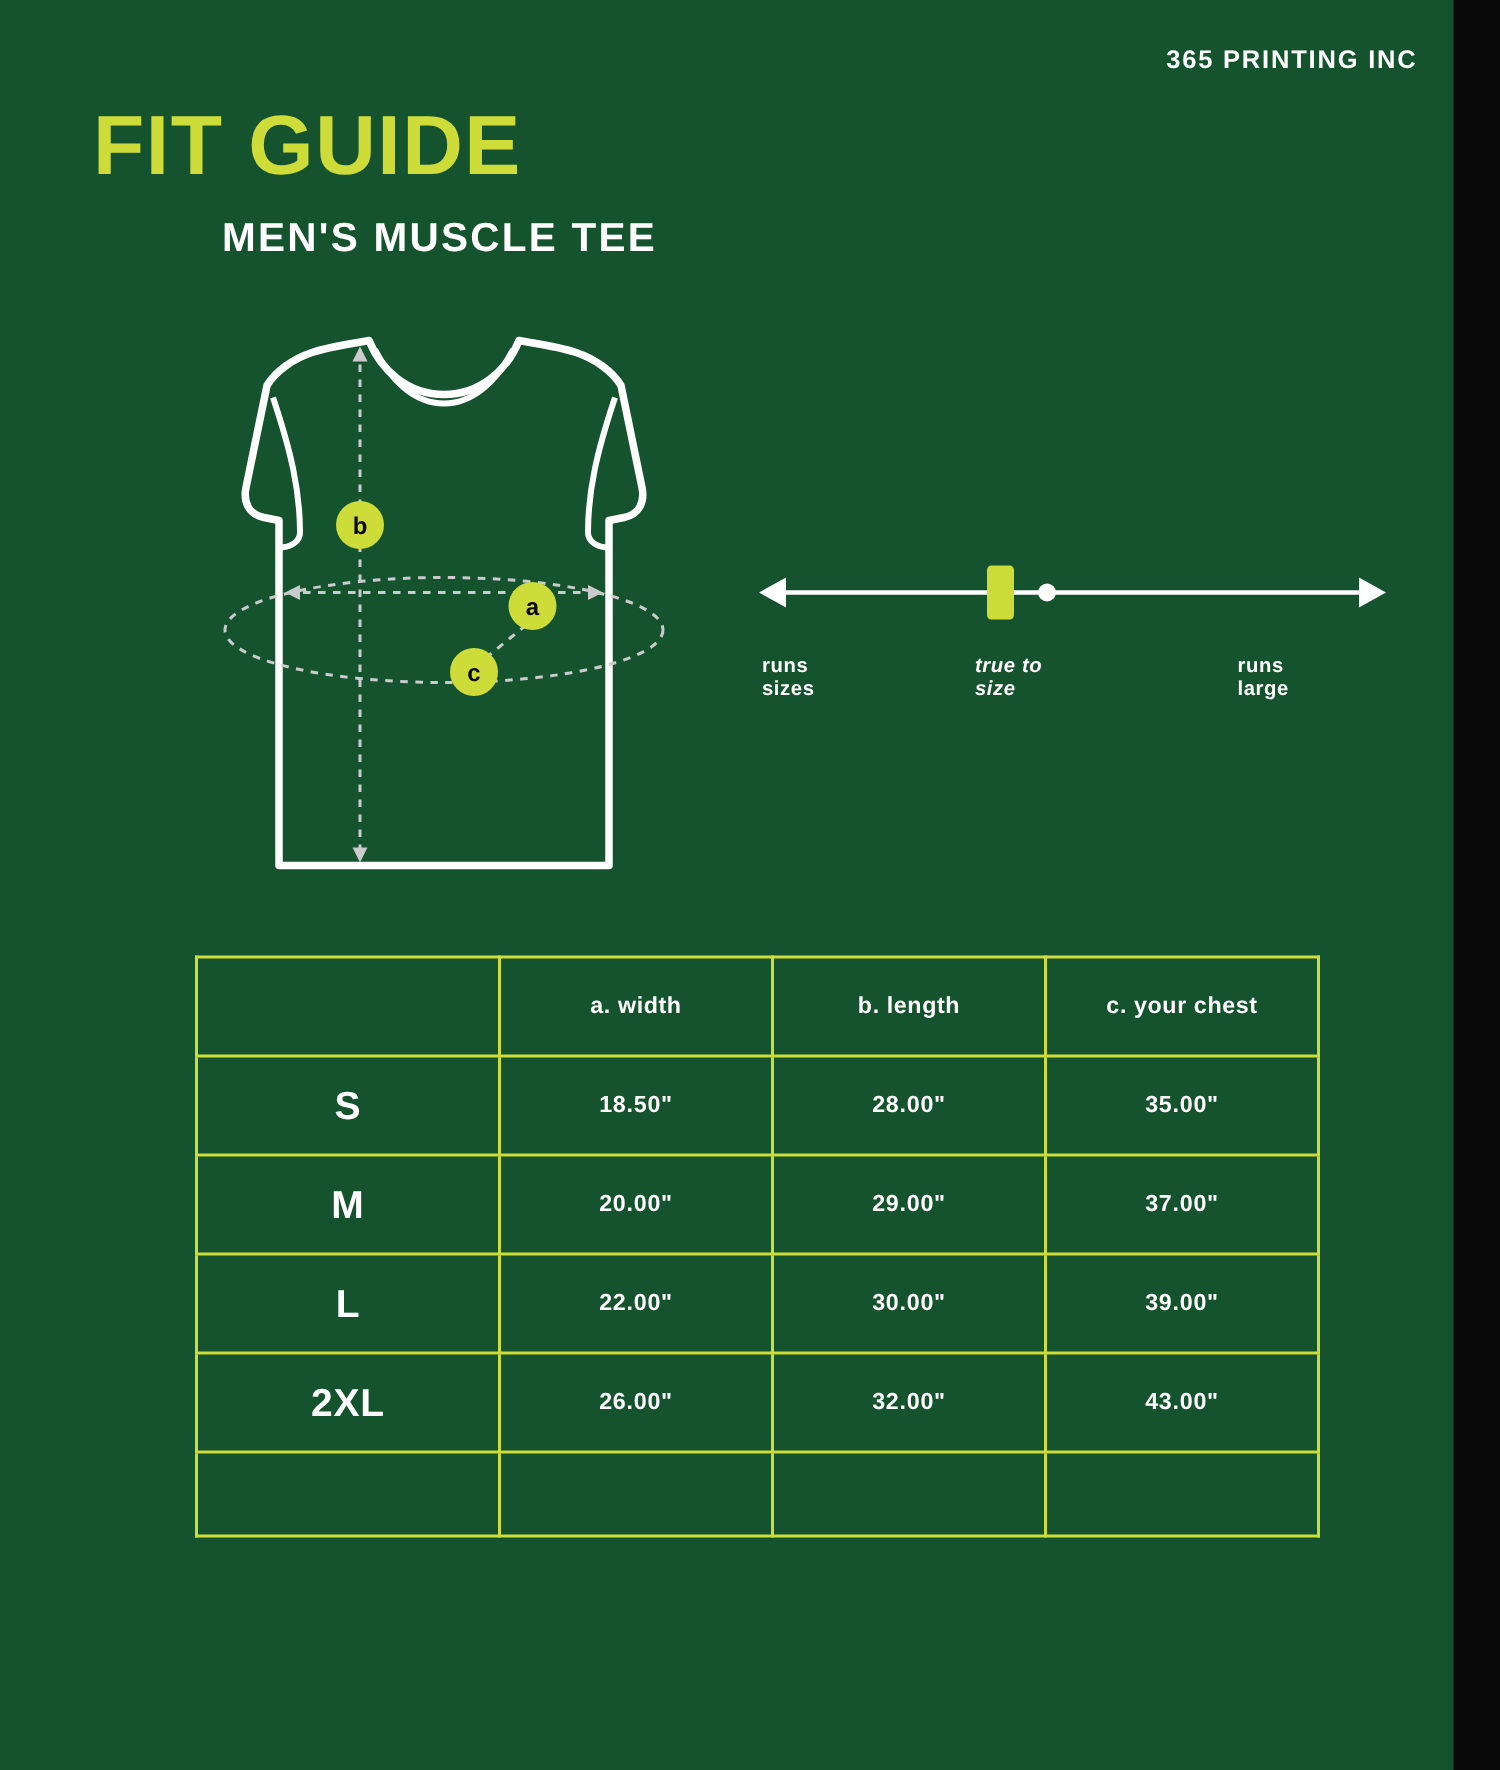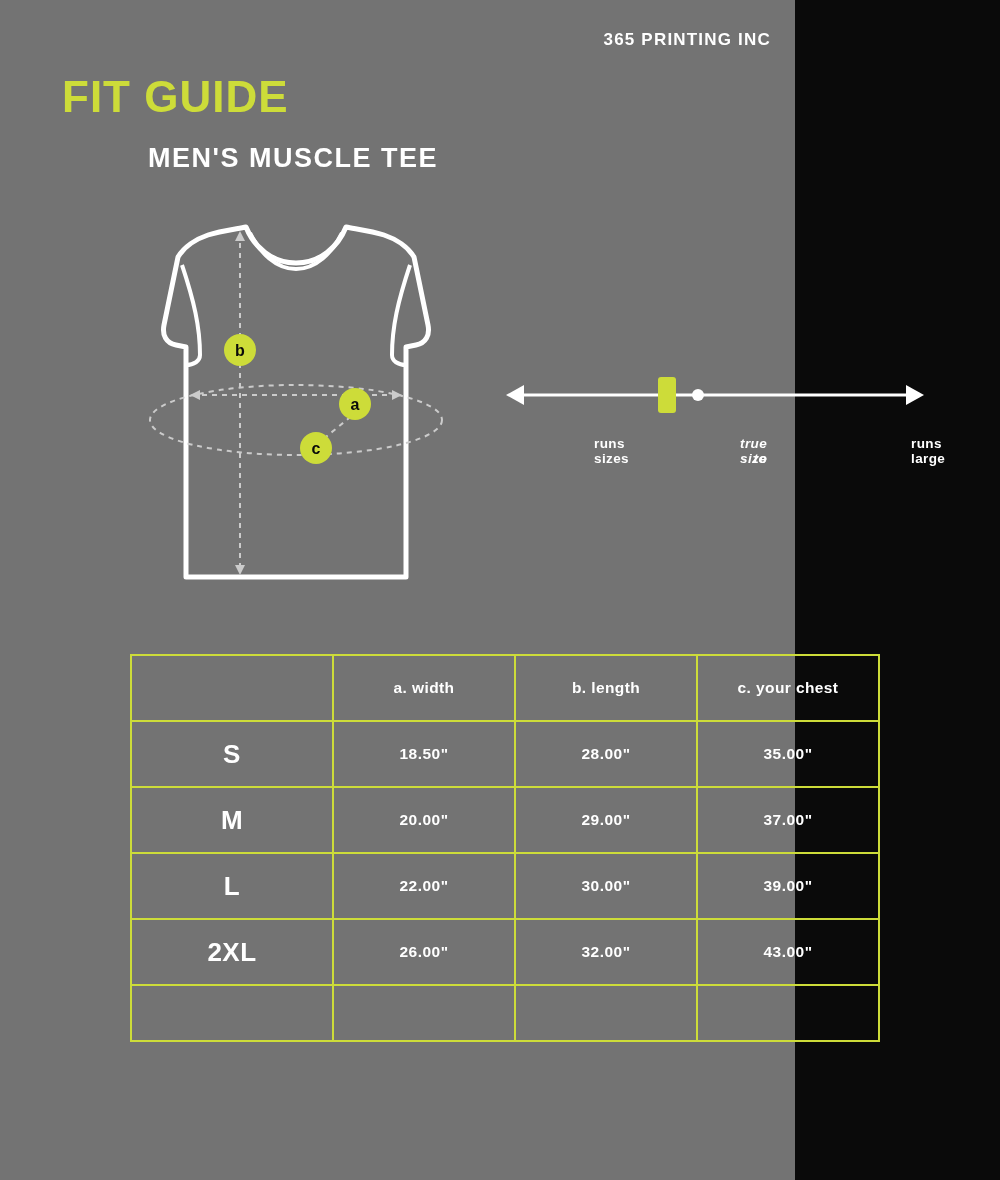--- a/index.html
+++ b/index.html
@@ -5,41 +5,41 @@
   * { box-sizing: border-box; }
   html, body {
     margin: 0; padding: 0;
     background: #0a0a0a;
     width: 1000px; height: 1180px;
     font-family: "Liberation Sans", sans-serif;
     overflow: hidden;
   }
   .page {
     position: relative;
-    width: 795px; height: 1180px;
-    background: #737373;
+    width: 969px; height: 1180px;
+    background: #14532d;
     color: #ffffff;
   }
 
   
   .brand {
     position: absolute;
     top: 30px; right: 24px;
     font-size: 17px;
     font-weight: bold;
     letter-spacing: 1.2px;
     color: #ffffff;
     white-space: nowrap;
   }
 
   
   .title {
     position: absolute;
     left: 62px; top: 66px;
-    font-size: 44px;
+    font-size: 56px;
     line-height: 62px;
     font-weight: bold;
     letter-spacing: 1px;
     color: #cddc39;
   }
   .subtitle {
     position: absolute;
     left: 148px; top: 144px;
     font-size: 27px;
     line-height: 28px;
@@ -64,34 +64,33 @@
   .scale-labels {
     position: absolute;
     left: 500px; top: 432px;
     width: 430px; height: 45px;
     font-size: 13.5px;
     font-weight: bold;
     color: #ffffff;
   }
   .scale-labels span {
     position: absolute;
-    text-align: right;
+    text-align: left;
     line-height: 15px;
     letter-spacing: .4px;
   }
   .sl-small { left: 8px;  top: 4px;  width: 86px; }
   .sl-true  { left: 150px; top: 4px; width: 90px; font-style: italic; }
   .sl-large { left: 325px; top: 4px; width: 86px; }
 
   
   .table-wrap {
     position: absolute;
     left: 130px; top: 637px;
     width: 748px;
-    margin-top: 17px;
   }
   table {
     border-collapse: collapse;
     width: 748px;
     table-layout: fixed;
   }
   table, td, th { border: 2px solid #cddc39; }
   th, td {
     height: 66px;
     text-align: center;

